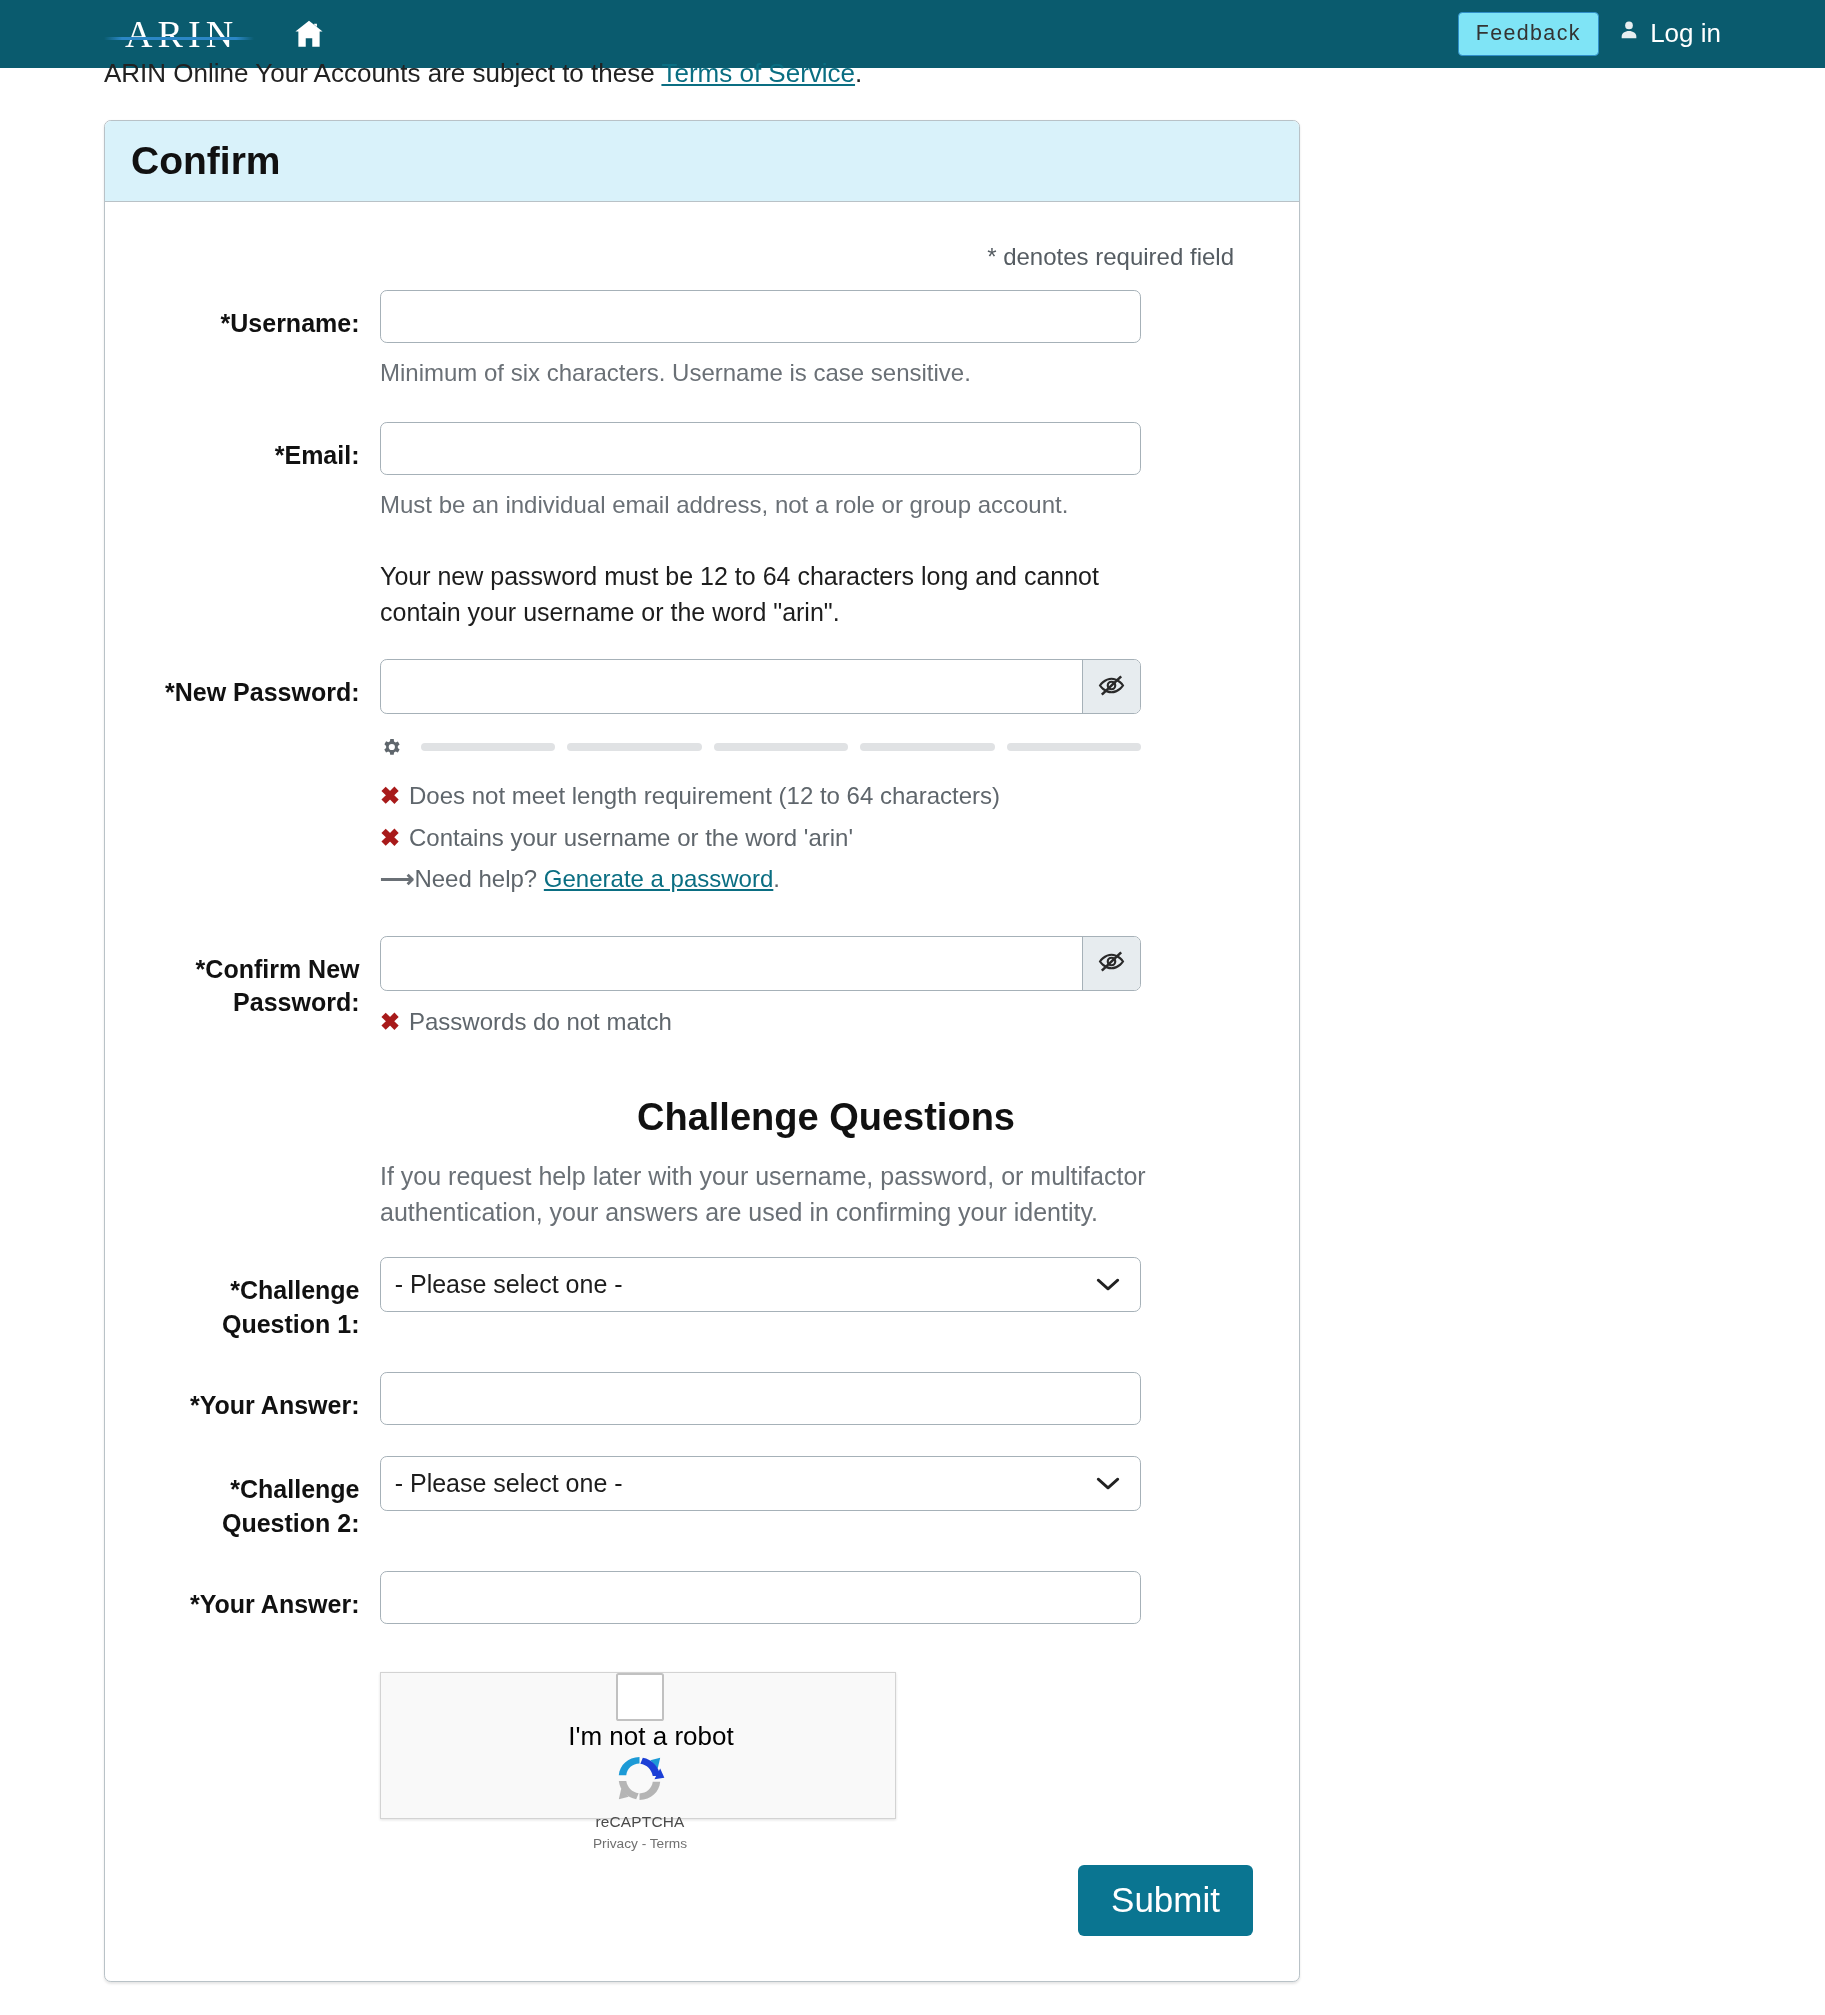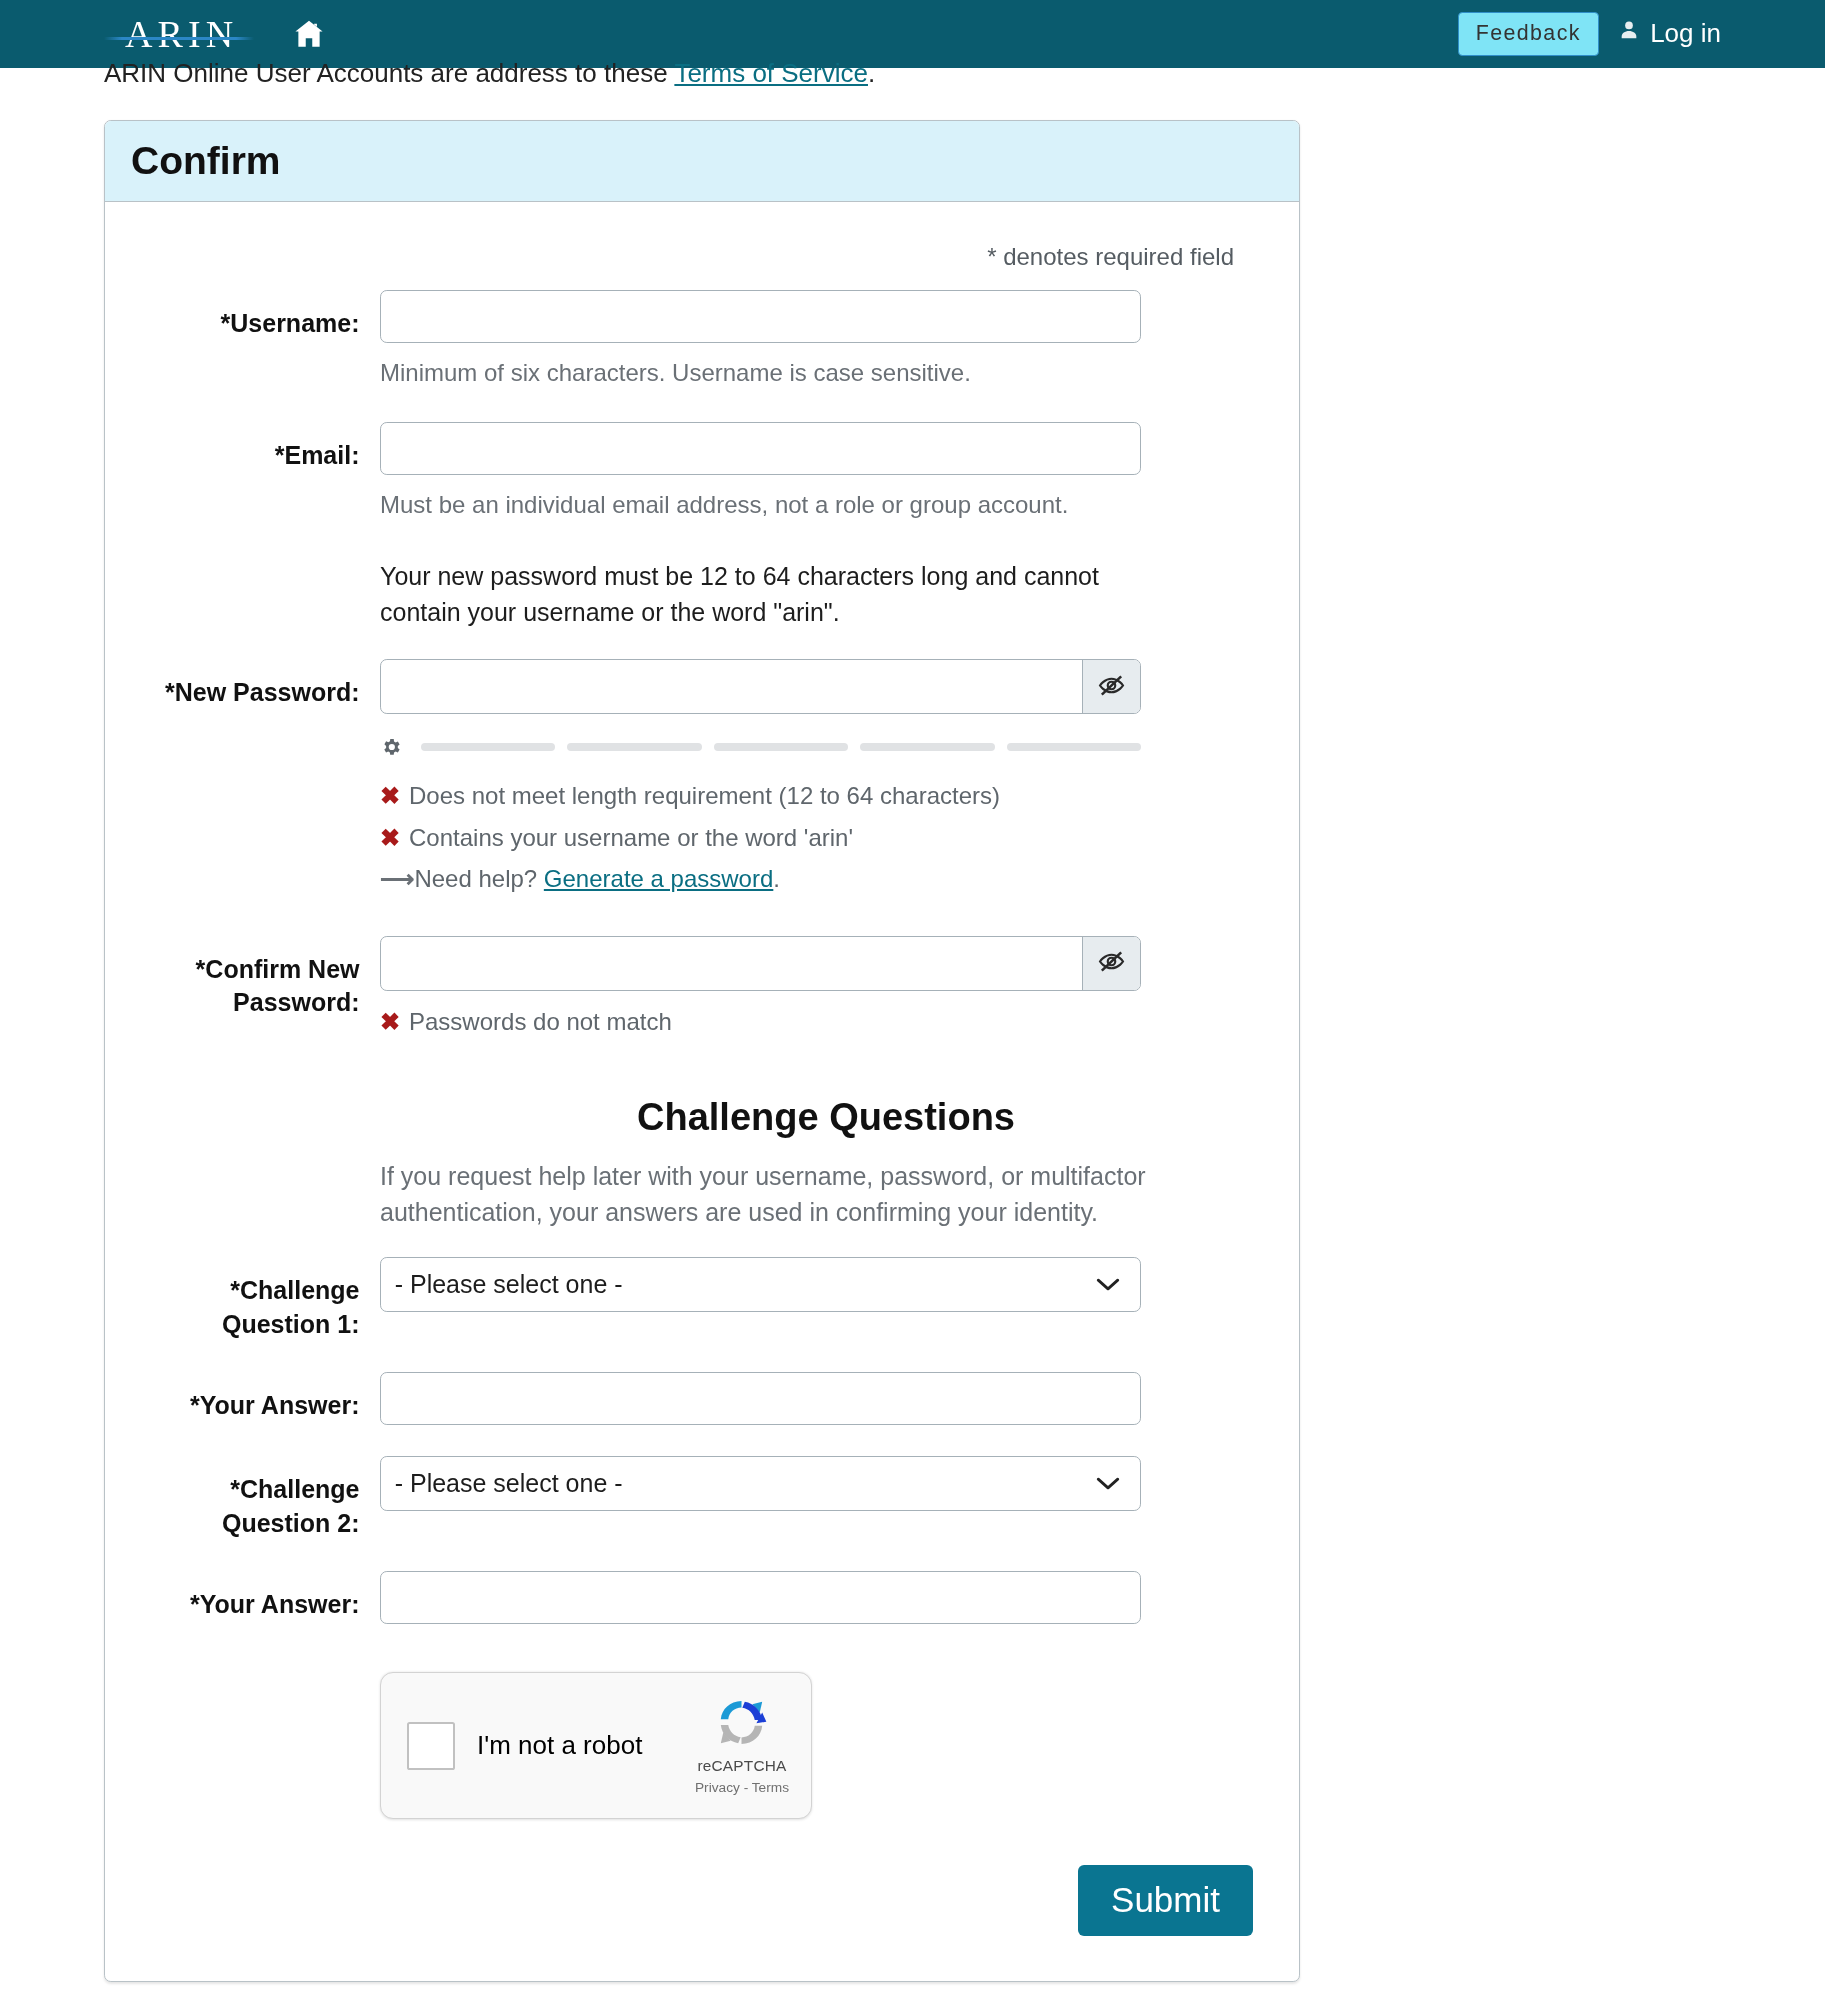--- a/index.html
+++ b/index.html
@@ -283,30 +283,31 @@
     align-items: center;
     justify-content: space-between;
     padding: 0 19px 0 13.7px;
     font-size: 25px;
     color: #1d1d1d;
     cursor: pointer;
   }
 
   
   .recaptcha {
-    width: 432px;
+    width: 516px;
     height: 147px;
     border: 0.9px solid #d3d3d3;
-    border-radius: 13px;
+    border-radius: 0;
     background: #f9f9f9;
     box-shadow: 0 0.9px 2.6px rgba(0,0,0,0.12);
     display: flex;
     align-items: center;
     padding: 0 22px 0 26px;
     margin-left: 0;
+    flex-direction: column;
   }
   .rc-check {
     width: 48px;
     height: 48px;
     background: #ffffff;
     border: 2.6px solid #c1c1c1;
     border-radius: 2.6px;
     flex: 0 0 48px;
     cursor: pointer;
   }
@@ -377,21 +378,21 @@
           <circle cx="12" cy="7" r="4.2"></circle>
           <path d="M12 13.2c-4.4 0-8 2.6-8 5.8v2h16v-2c0-3.2-3.6-5.8-8-5.8z"></path>
         </svg>
       </span>
       <span>Log in</span>
     </div>
   </div>
 </div>
 
 <div class="terms-line">
-  <span>ARIN Online User Accounts are address to these </span><a href="#">Terms of Service</a><span>.</span>
+  <span>ARIN Online Your Accounts are subject to these </span><a href="#">Terms of Service</a><span>.</span>
 </div>
 
 <div class="card">
 
   <div class="card-header">
     <h1>Confirm</h1>
   </div>
 
   <div class="card-body">
 

